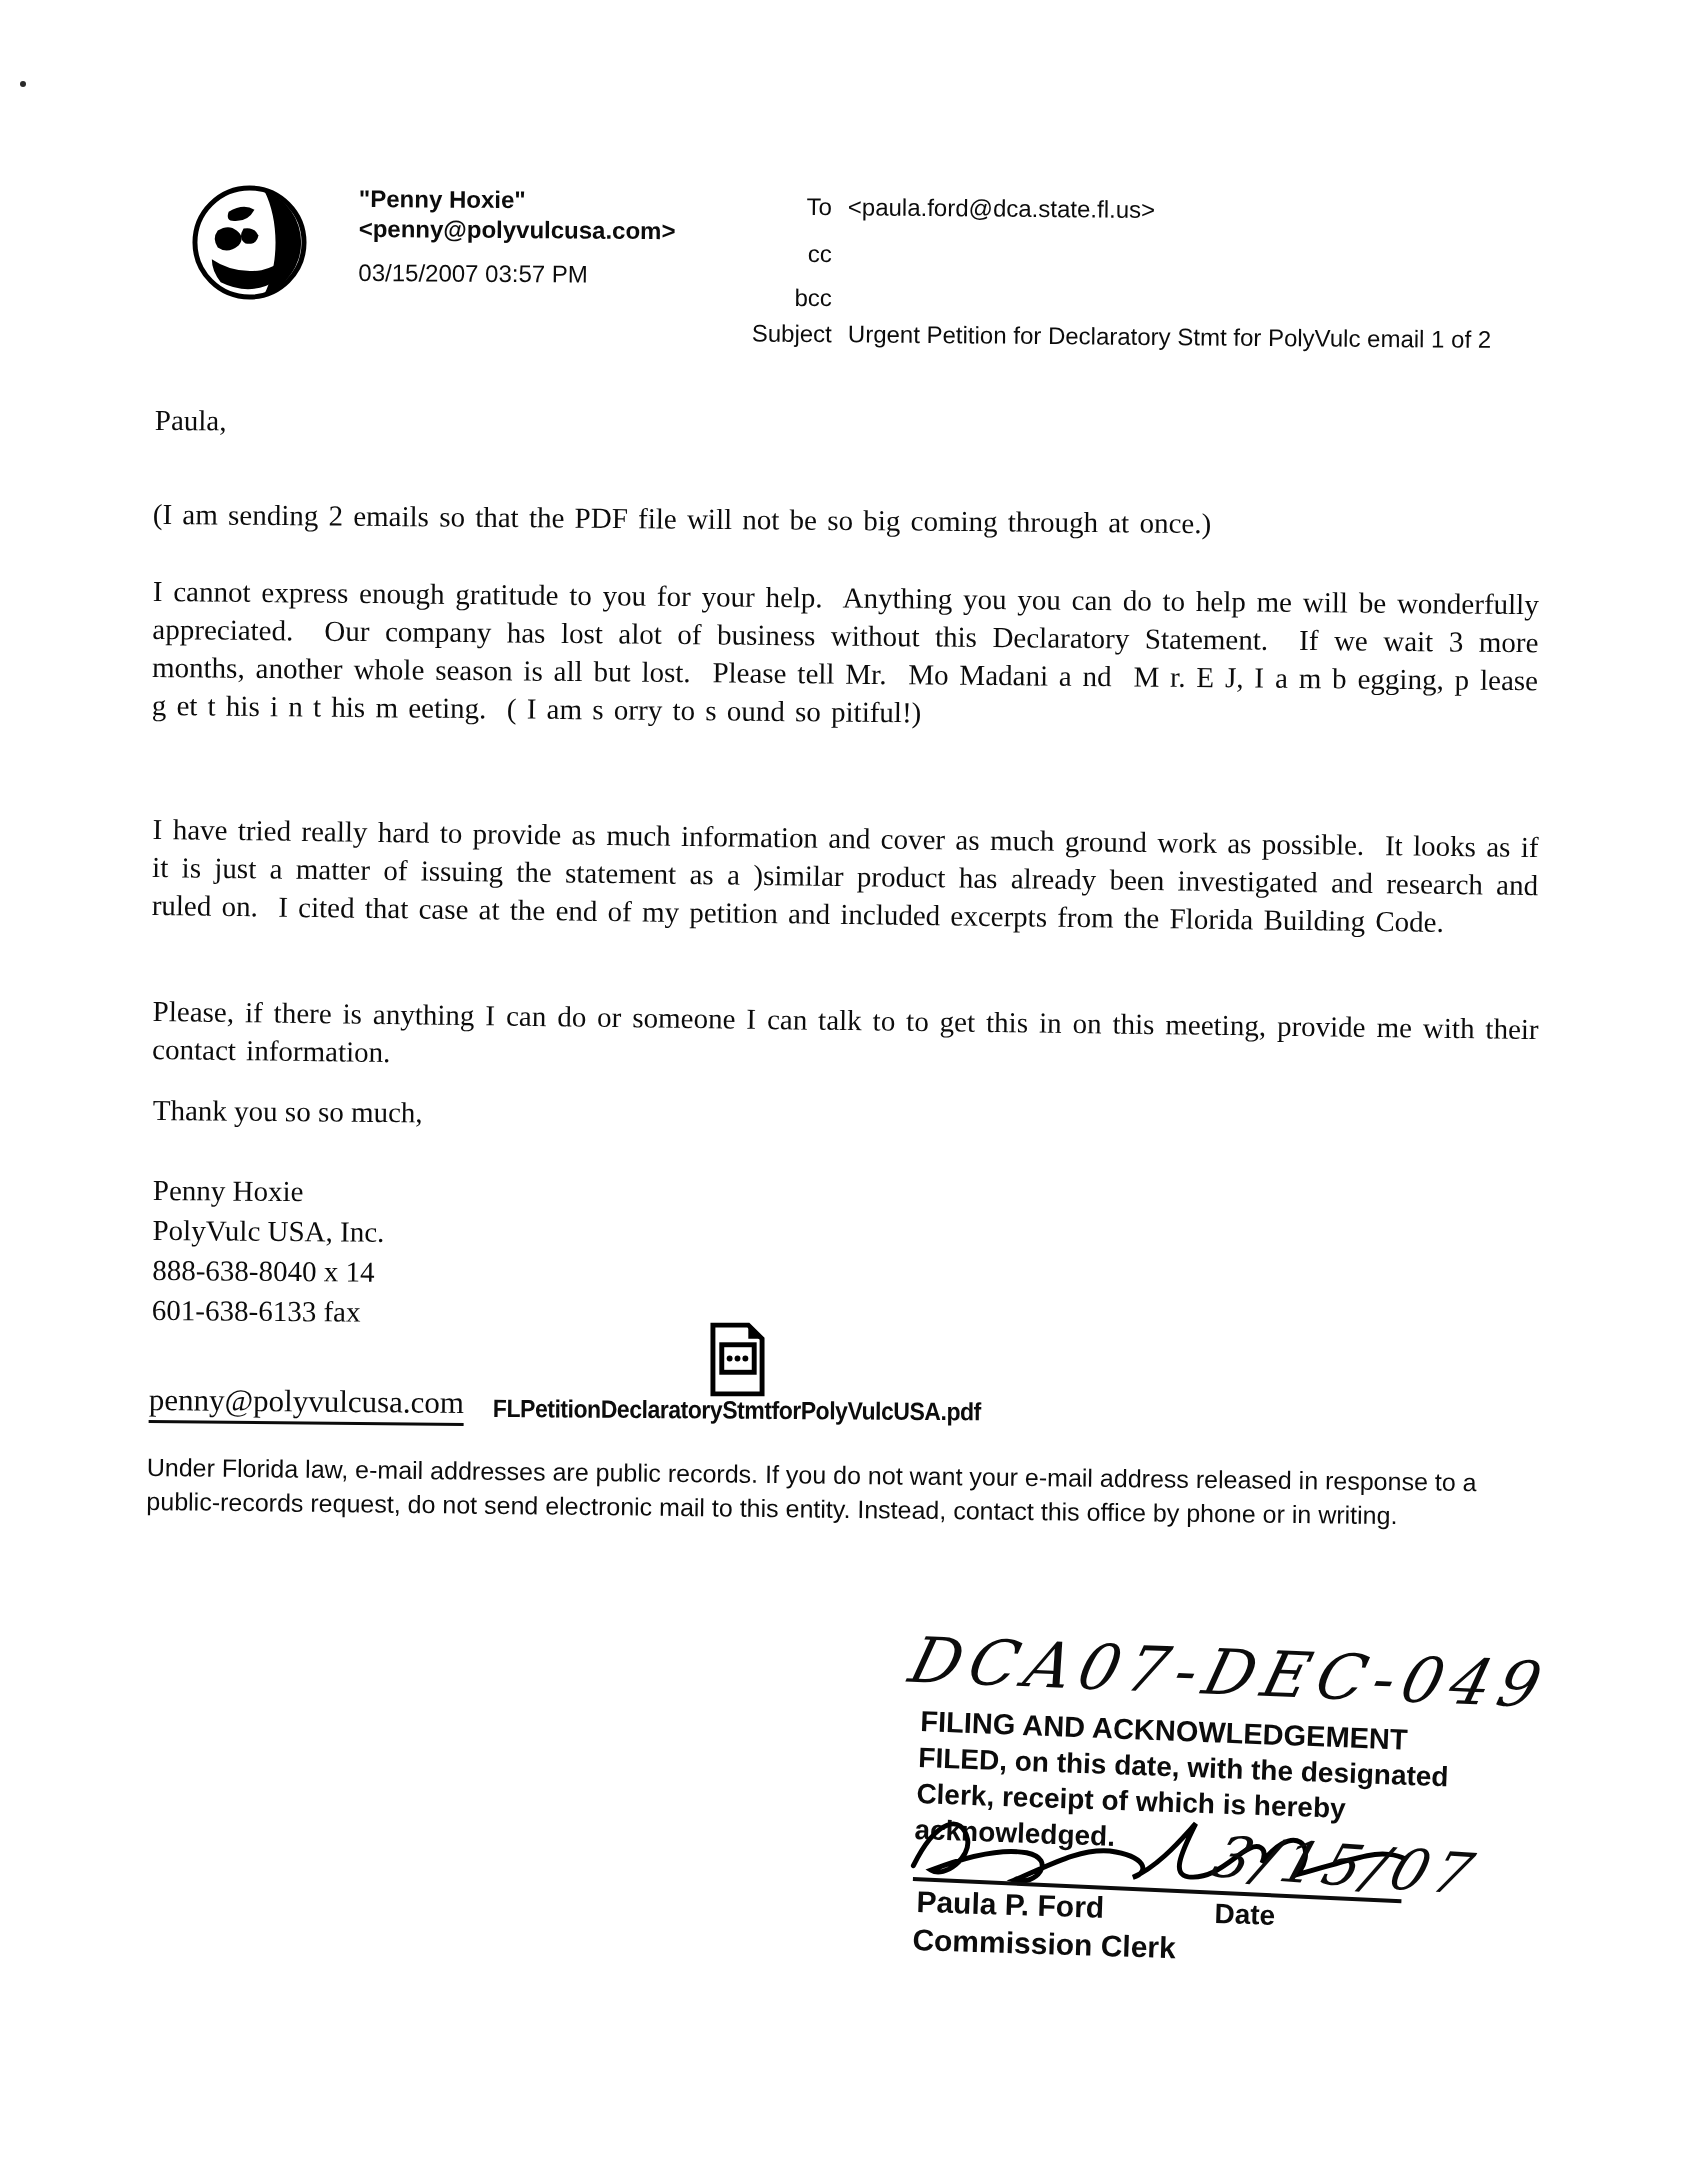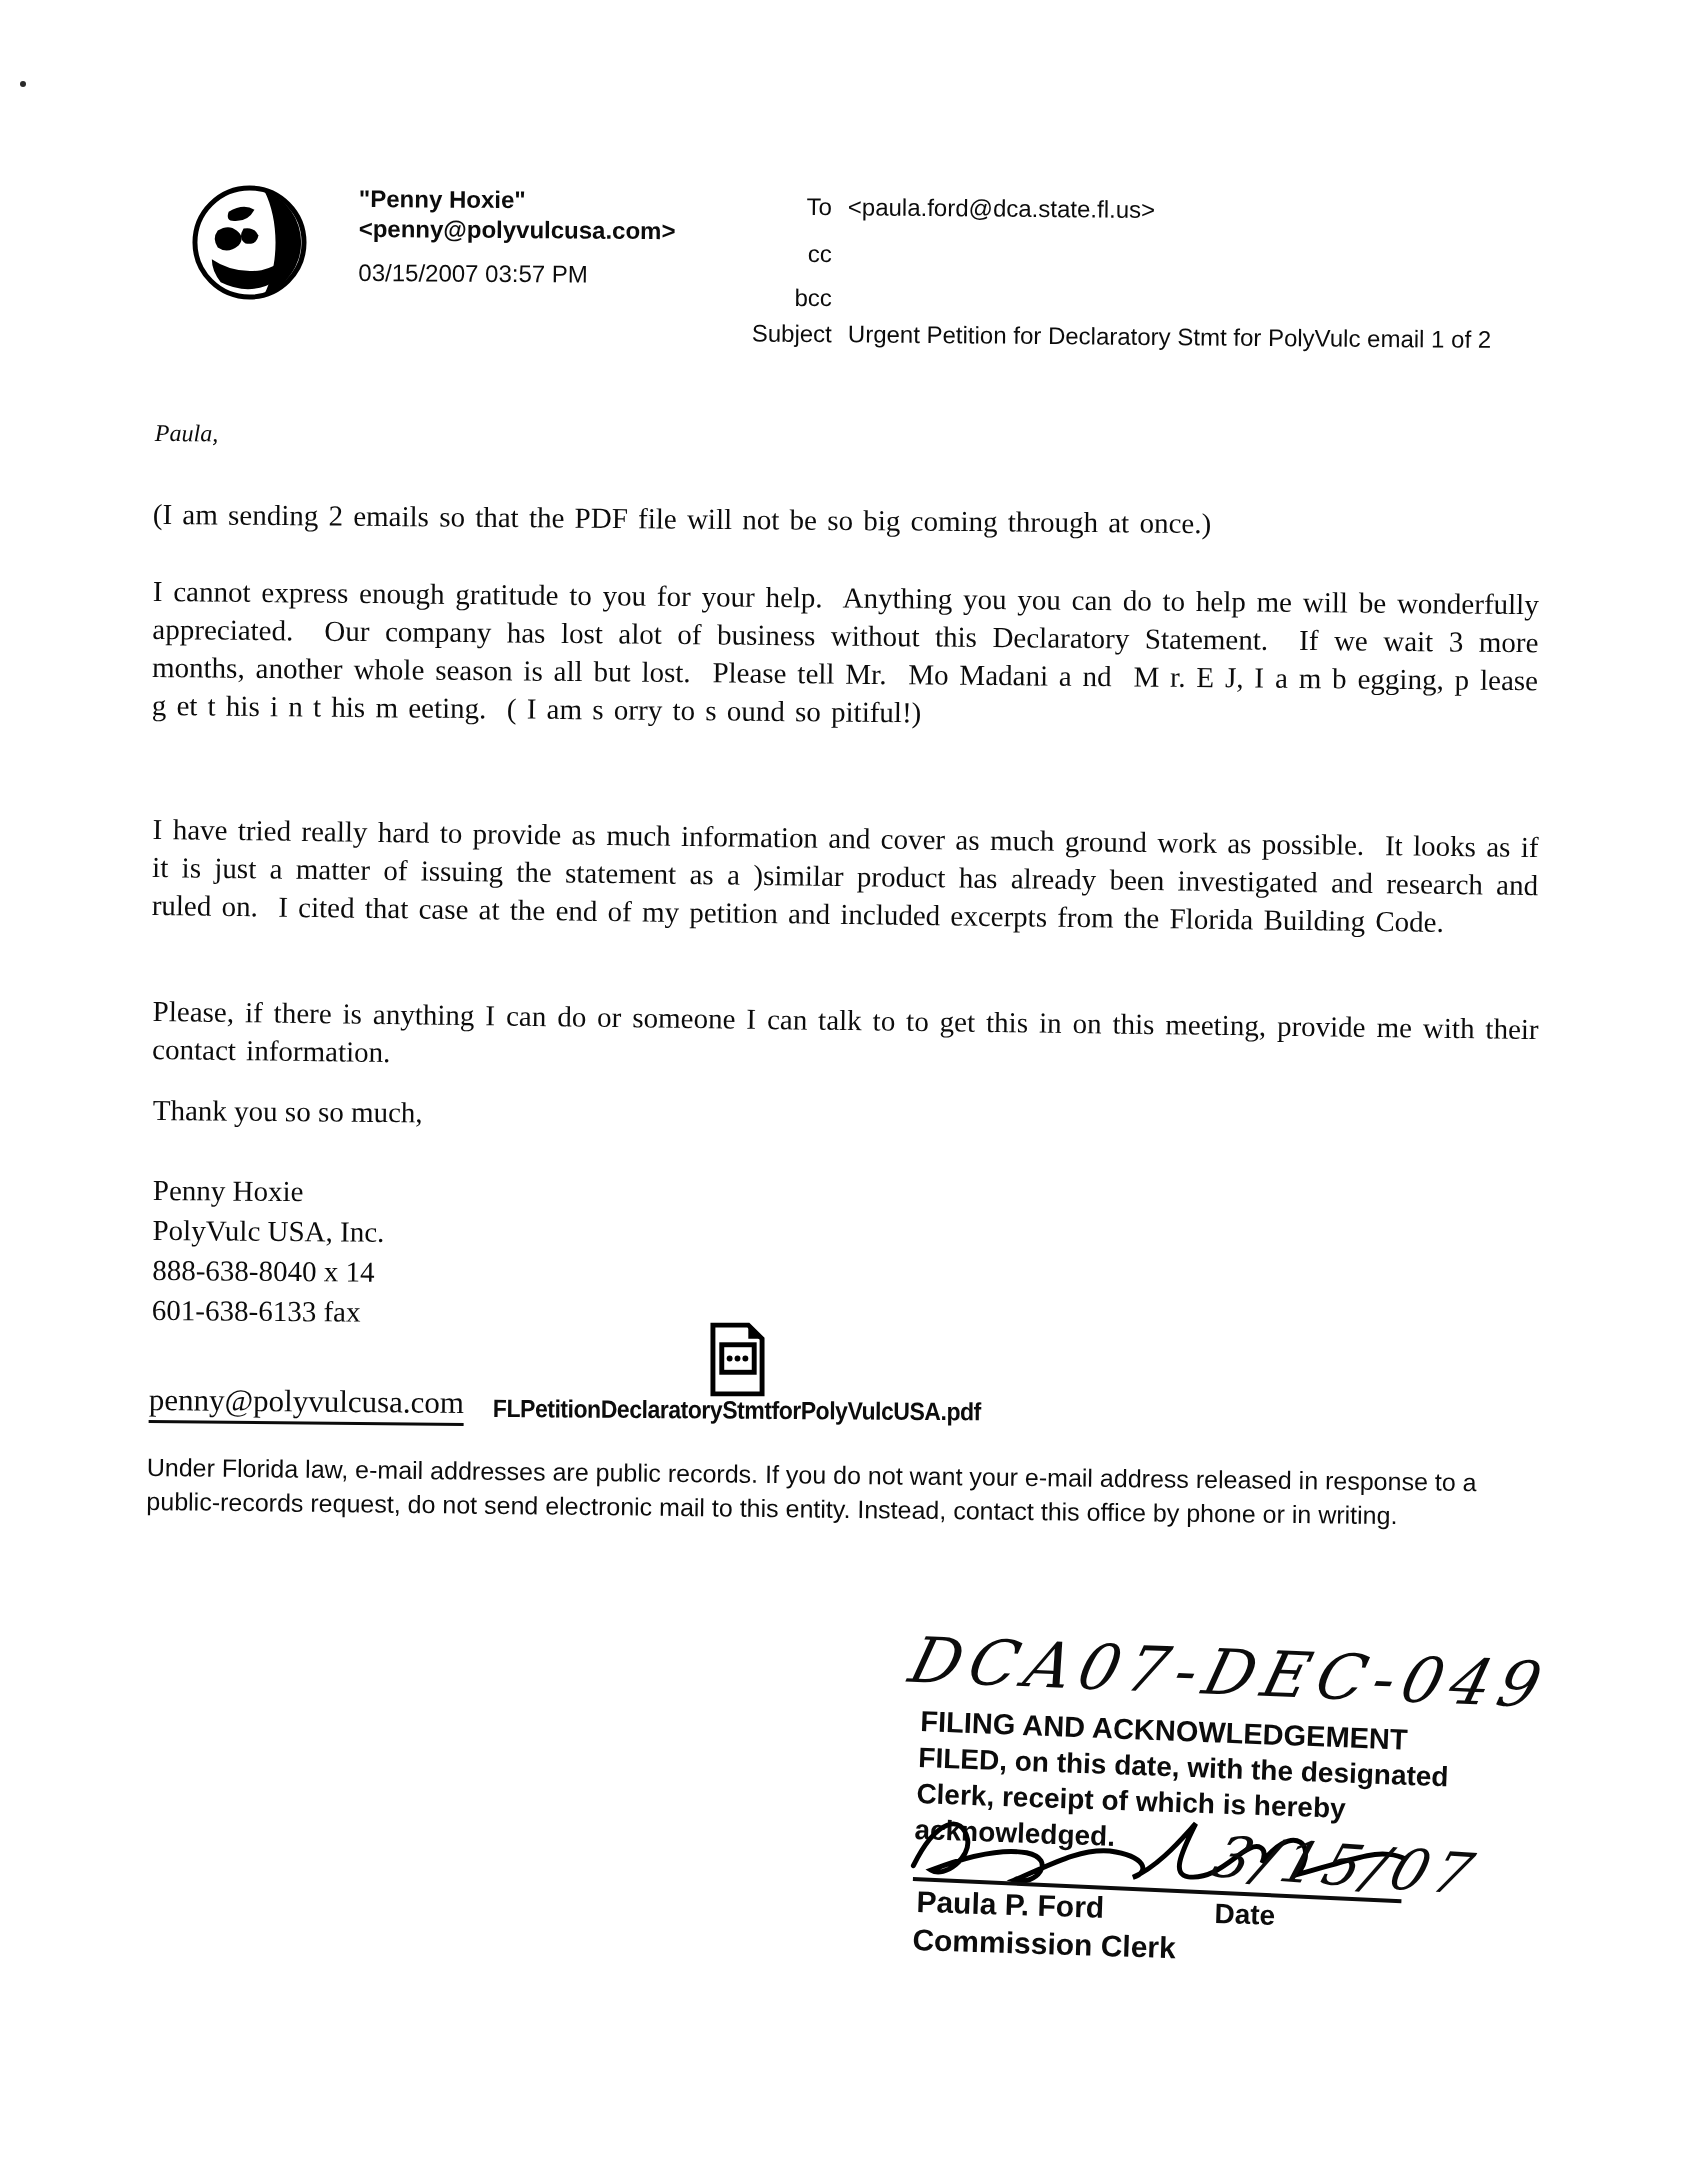--- a/index.html
+++ b/index.html
@@ -14,21 +14,21 @@
   .globe{left:191px;top:184px;width:117px;height:117px;}
   .sender{left:359px;top:184px;transform:rotate(.4deg);}
   .sender-name{font-weight:bold;font-size:24px;line-height:30px;}
   .sender-email{font-weight:bold;font-size:24px;line-height:30px;}
   .sender-date{font-size:24px;line-height:30px;margin-top:14px;}
   .addr-row{left:693px;width:950px;font-size:24px;transform:rotate(.5deg);}
   .addr-label{display:inline-block;width:139px;text-align:right;vertical-align:top;}
   .addr-value{margin-left:16px;}
 
   
-  .salutation{left:155px;top:420px;font-size:24px;transform:rotate(.4deg);font-style:italic;}
+  .salutation{left:155px;top:404px;font-size:29px;transform:rotate(.4deg);}
   .para{
     left:153px;width:1386px;font-size:29px;line-height:38px;
     text-align:justify;white-space:pre-wrap;word-spacing:3px;
   }
   .p1{top:495px;transform:rotate(.5deg);}
   .p2{top:572px;transform:rotate(.55deg);}
   .p3{top:810px;transform:rotate(.75deg);}
   .p4{top:992px;transform:rotate(.75deg);}
   .closing{left:153px;top:1094px;font-size:29px;transform:rotate(.5deg);}
   .sigblock{left:153px;top:1170px;font-size:29px;line-height:40px;transform:rotate(.45deg);}

